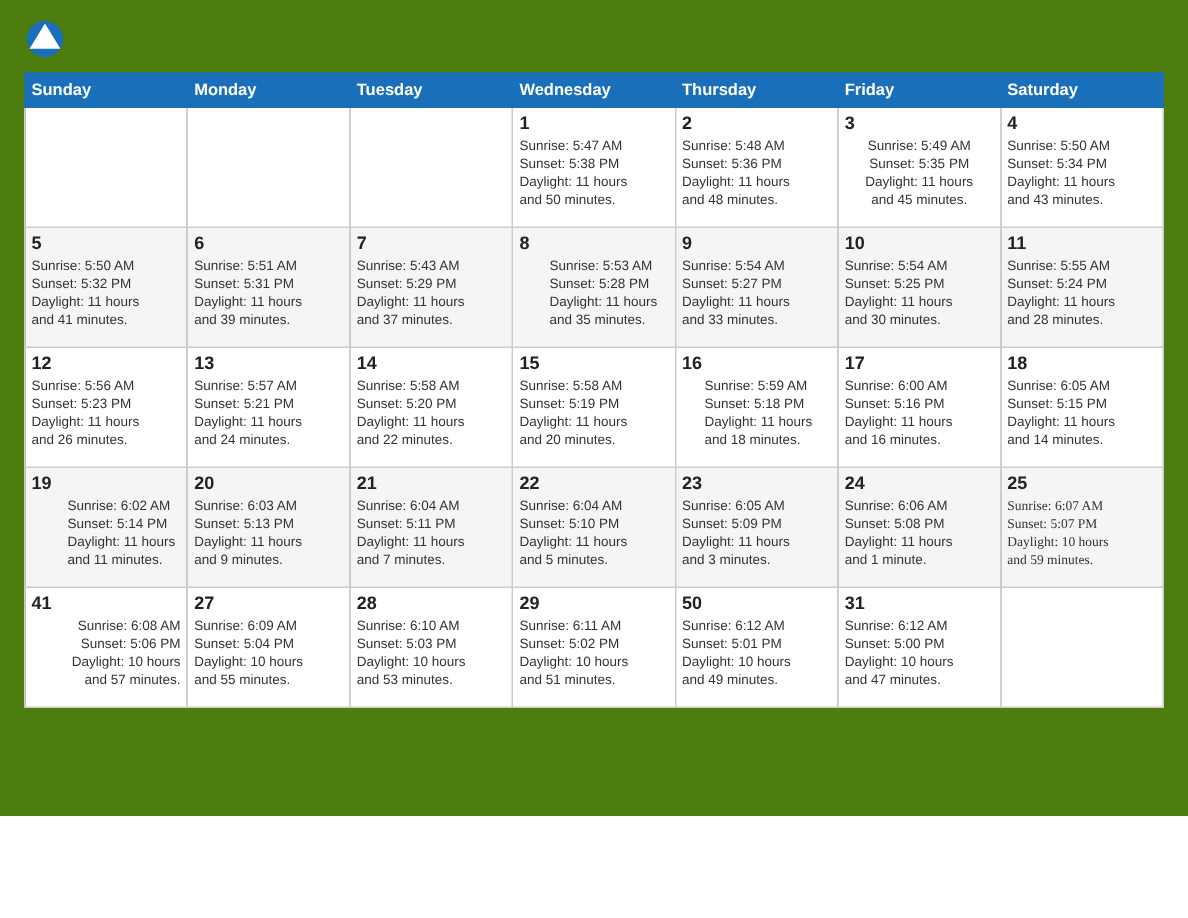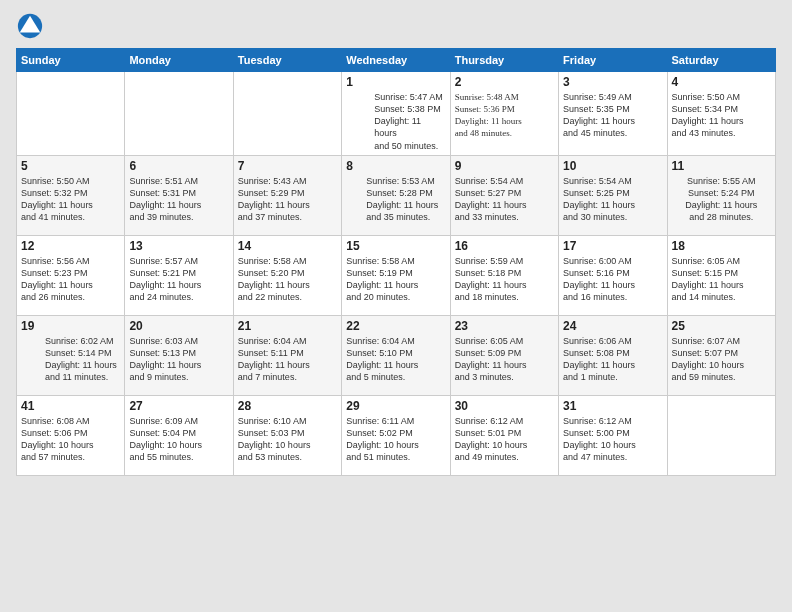--- a/index.html
+++ b/index.html
@@ -5,23 +5,23 @@
     * { box-sizing: border-box; margin: 0; padding: 0; }
     body {
       font-family: Arial, sans-serif;
       background: #fff;
       width: 792px;
       height: 612px;
       overflow: hidden;
     }
     .page {
       width: 792px;
-      height: 612px;
+      height: 544px;
       padding: 12px 16px;
-      background: #e5e5e5;
+      background: #4d7c0f;
     }
     .header {
       display: flex;
       justify-content: space-between;
       align-items: flex-start;
       margin-bottom: 8px;
     }
     .logo {
       display: flex;
       align-items: center;
@@ -135,35 +135,35 @@
           <th>Saturday</th>
         </tr>
     </thead>
     <tbody>
     <tr>
           <td class="empty-cell"></td>
           <td class="empty-cell"></td>
           <td class="empty-cell"></td>
           <td>
             <span class="day-num">1</span>
-            <div class="cell-content" style="white-space: pre-line; margin-left: 28px;">Sunrise: 5:47 AM
+            <div class="cell-content" style="white-space: pre-line;">Sunrise: 5:47 AM
 Sunset: 5:38 PM
 Daylight: 11 hours
 and 50 minutes.</div>
           </td>
           <td>
             <span class="day-num">2</span>
-            <div class="cell-content" style="white-space: pre-line; font-family: Liberation Serif, serif;">Sunrise: 5:48 AM
+            <div class="cell-content" style="white-space: pre-line;">Sunrise: 5:48 AM
 Sunset: 5:36 PM
 Daylight: 11 hours
 and 48 minutes.</div>
           </td>
           <td>
             <span class="day-num">3</span>
-            <div class="cell-content" style="white-space: pre-line;">Sunrise: 5:49 AM
+            <div class="cell-content" style="white-space: pre-line; text-align: center;">Sunrise: 5:49 AM
 Sunset: 5:35 PM
 Daylight: 11 hours
 and 45 minutes.</div>
           </td>
           <td>
             <span class="day-num">4</span>
             <div class="cell-content" style="white-space: pre-line;">Sunrise: 5:50 AM
 Sunset: 5:34 PM
 Daylight: 11 hours
 and 43 minutes.</div>
@@ -207,21 +207,21 @@
           </td>
           <td>
             <span class="day-num">10</span>
             <div class="cell-content" style="white-space: pre-line;">Sunrise: 5:54 AM
 Sunset: 5:25 PM
 Daylight: 11 hours
 and 30 minutes.</div>
           </td>
           <td>
             <span class="day-num">11</span>
-            <div class="cell-content" style="white-space: pre-line; text-align: center;">Sunrise: 5:55 AM
+            <div class="cell-content" style="white-space: pre-line;">Sunrise: 5:55 AM
 Sunset: 5:24 PM
 Daylight: 11 hours
 and 28 minutes.</div>
           </td>
         </tr>
         <tr>
           <td>
             <span class="day-num">12</span>
             <div class="cell-content" style="white-space: pre-line;">Sunrise: 5:56 AM
 Sunset: 5:23 PM
@@ -244,21 +244,21 @@
           </td>
           <td>
             <span class="day-num">15</span>
             <div class="cell-content" style="white-space: pre-line;">Sunrise: 5:58 AM
 Sunset: 5:19 PM
 Daylight: 11 hours
 and 20 minutes.</div>
           </td>
           <td>
             <span class="day-num">16</span>
-            <div class="cell-content" style="white-space: pre-line;">Sunrise: 5:59 AM
+            <div class="cell-content" style="white-space: pre-line; margin-left: 15px;">Sunrise: 5:59 AM
 Sunset: 5:18 PM
 Daylight: 11 hours
 and 18 minutes.</div>
           </td>
           <td>
             <span class="day-num">17</span>
             <div class="cell-content" style="white-space: pre-line;">Sunrise: 6:00 AM
 Sunset: 5:16 PM
 Daylight: 11 hours
 and 16 minutes.</div>
@@ -309,30 +309,30 @@
           </td>
           <td>
             <span class="day-num">24</span>
             <div class="cell-content" style="white-space: pre-line;">Sunrise: 6:06 AM
 Sunset: 5:08 PM
 Daylight: 11 hours
 and 1 minute.</div>
           </td>
           <td>
             <span class="day-num">25</span>
-            <div class="cell-content" style="white-space: pre-line;">Sunrise: 6:07 AM
+            <div class="cell-content" style="white-space: pre-line; font-family: Liberation Serif, serif;">Sunrise: 6:07 AM
 Sunset: 5:07 PM
 Daylight: 10 hours
 and 59 minutes.</div>
           </td>
         </tr>
         <tr>
           <td>
             <span class="day-num">41</span>
-            <div class="cell-content" style="white-space: pre-line;">Sunrise: 6:08 AM
+            <div class="cell-content" style="white-space: pre-line; text-align: right;">Sunrise: 6:08 AM
 Sunset: 5:06 PM
 Daylight: 10 hours
 and 57 minutes.</div>
           </td>
           <td>
             <span class="day-num">27</span>
             <div class="cell-content" style="white-space: pre-line;">Sunrise: 6:09 AM
 Sunset: 5:04 PM
 Daylight: 10 hours
 and 55 minutes.</div>
@@ -345,21 +345,21 @@
 and 53 minutes.</div>
           </td>
           <td>
             <span class="day-num">29</span>
             <div class="cell-content" style="white-space: pre-line;">Sunrise: 6:11 AM
 Sunset: 5:02 PM
 Daylight: 10 hours
 and 51 minutes.</div>
           </td>
           <td>
-            <span class="day-num">30</span>
+            <span class="day-num">50</span>
             <div class="cell-content" style="white-space: pre-line;">Sunrise: 6:12 AM
 Sunset: 5:01 PM
 Daylight: 10 hours
 and 49 minutes.</div>
           </td>
           <td>
             <span class="day-num">31</span>
             <div class="cell-content" style="white-space: pre-line;">Sunrise: 6:12 AM
 Sunset: 5:00 PM
 Daylight: 10 hours

